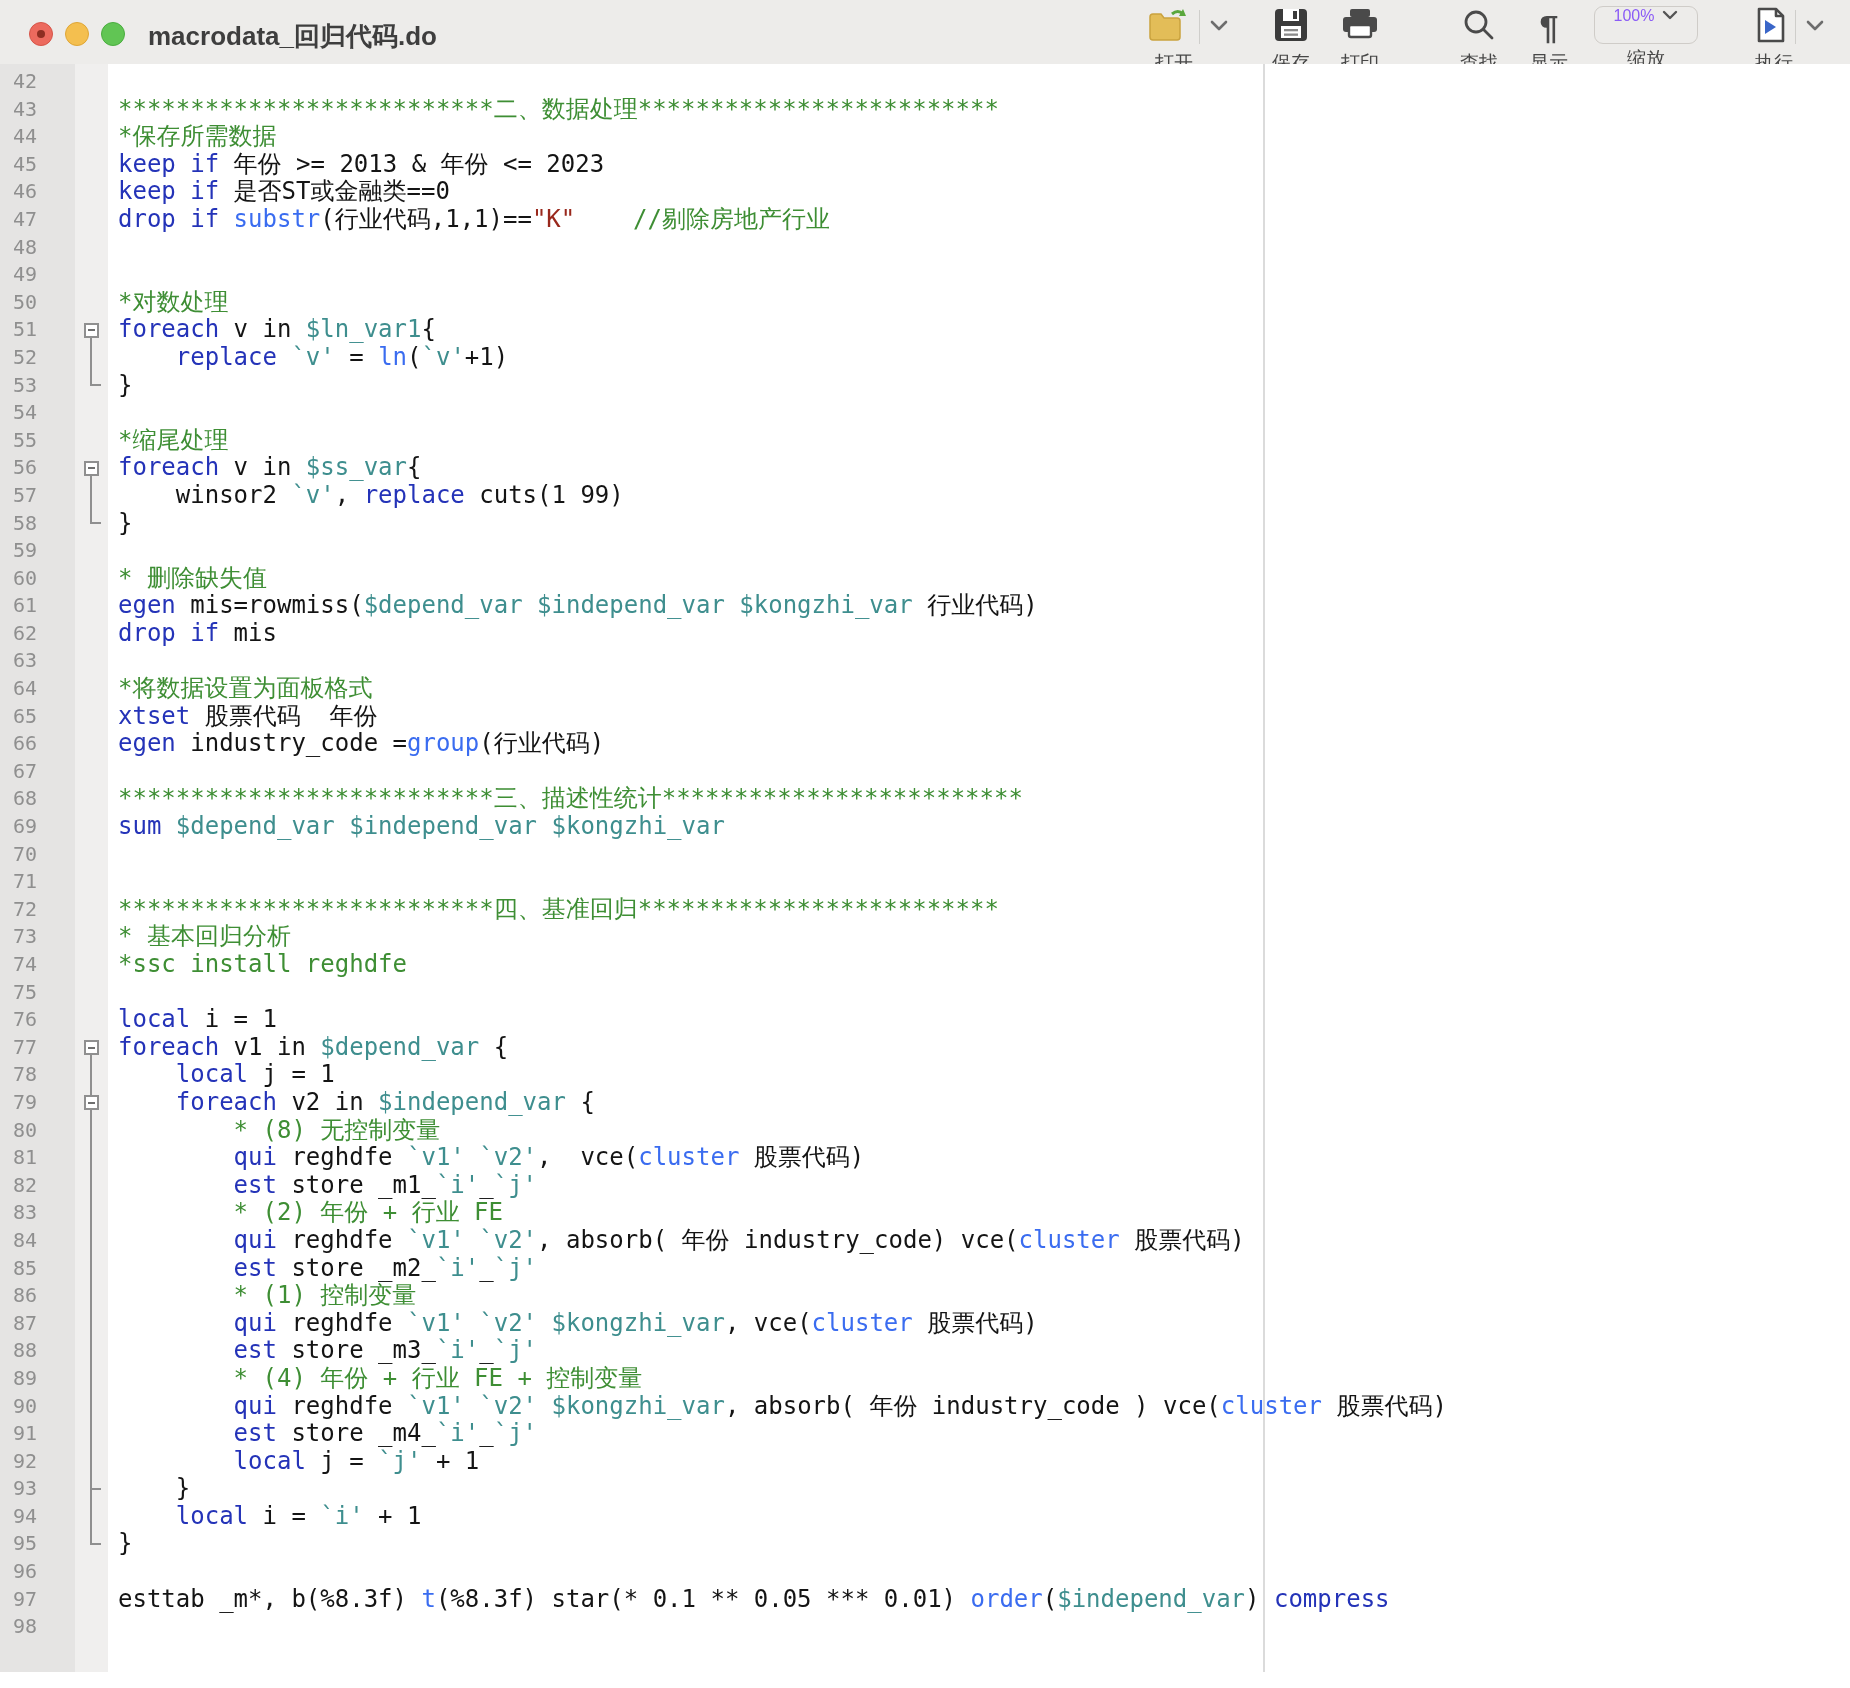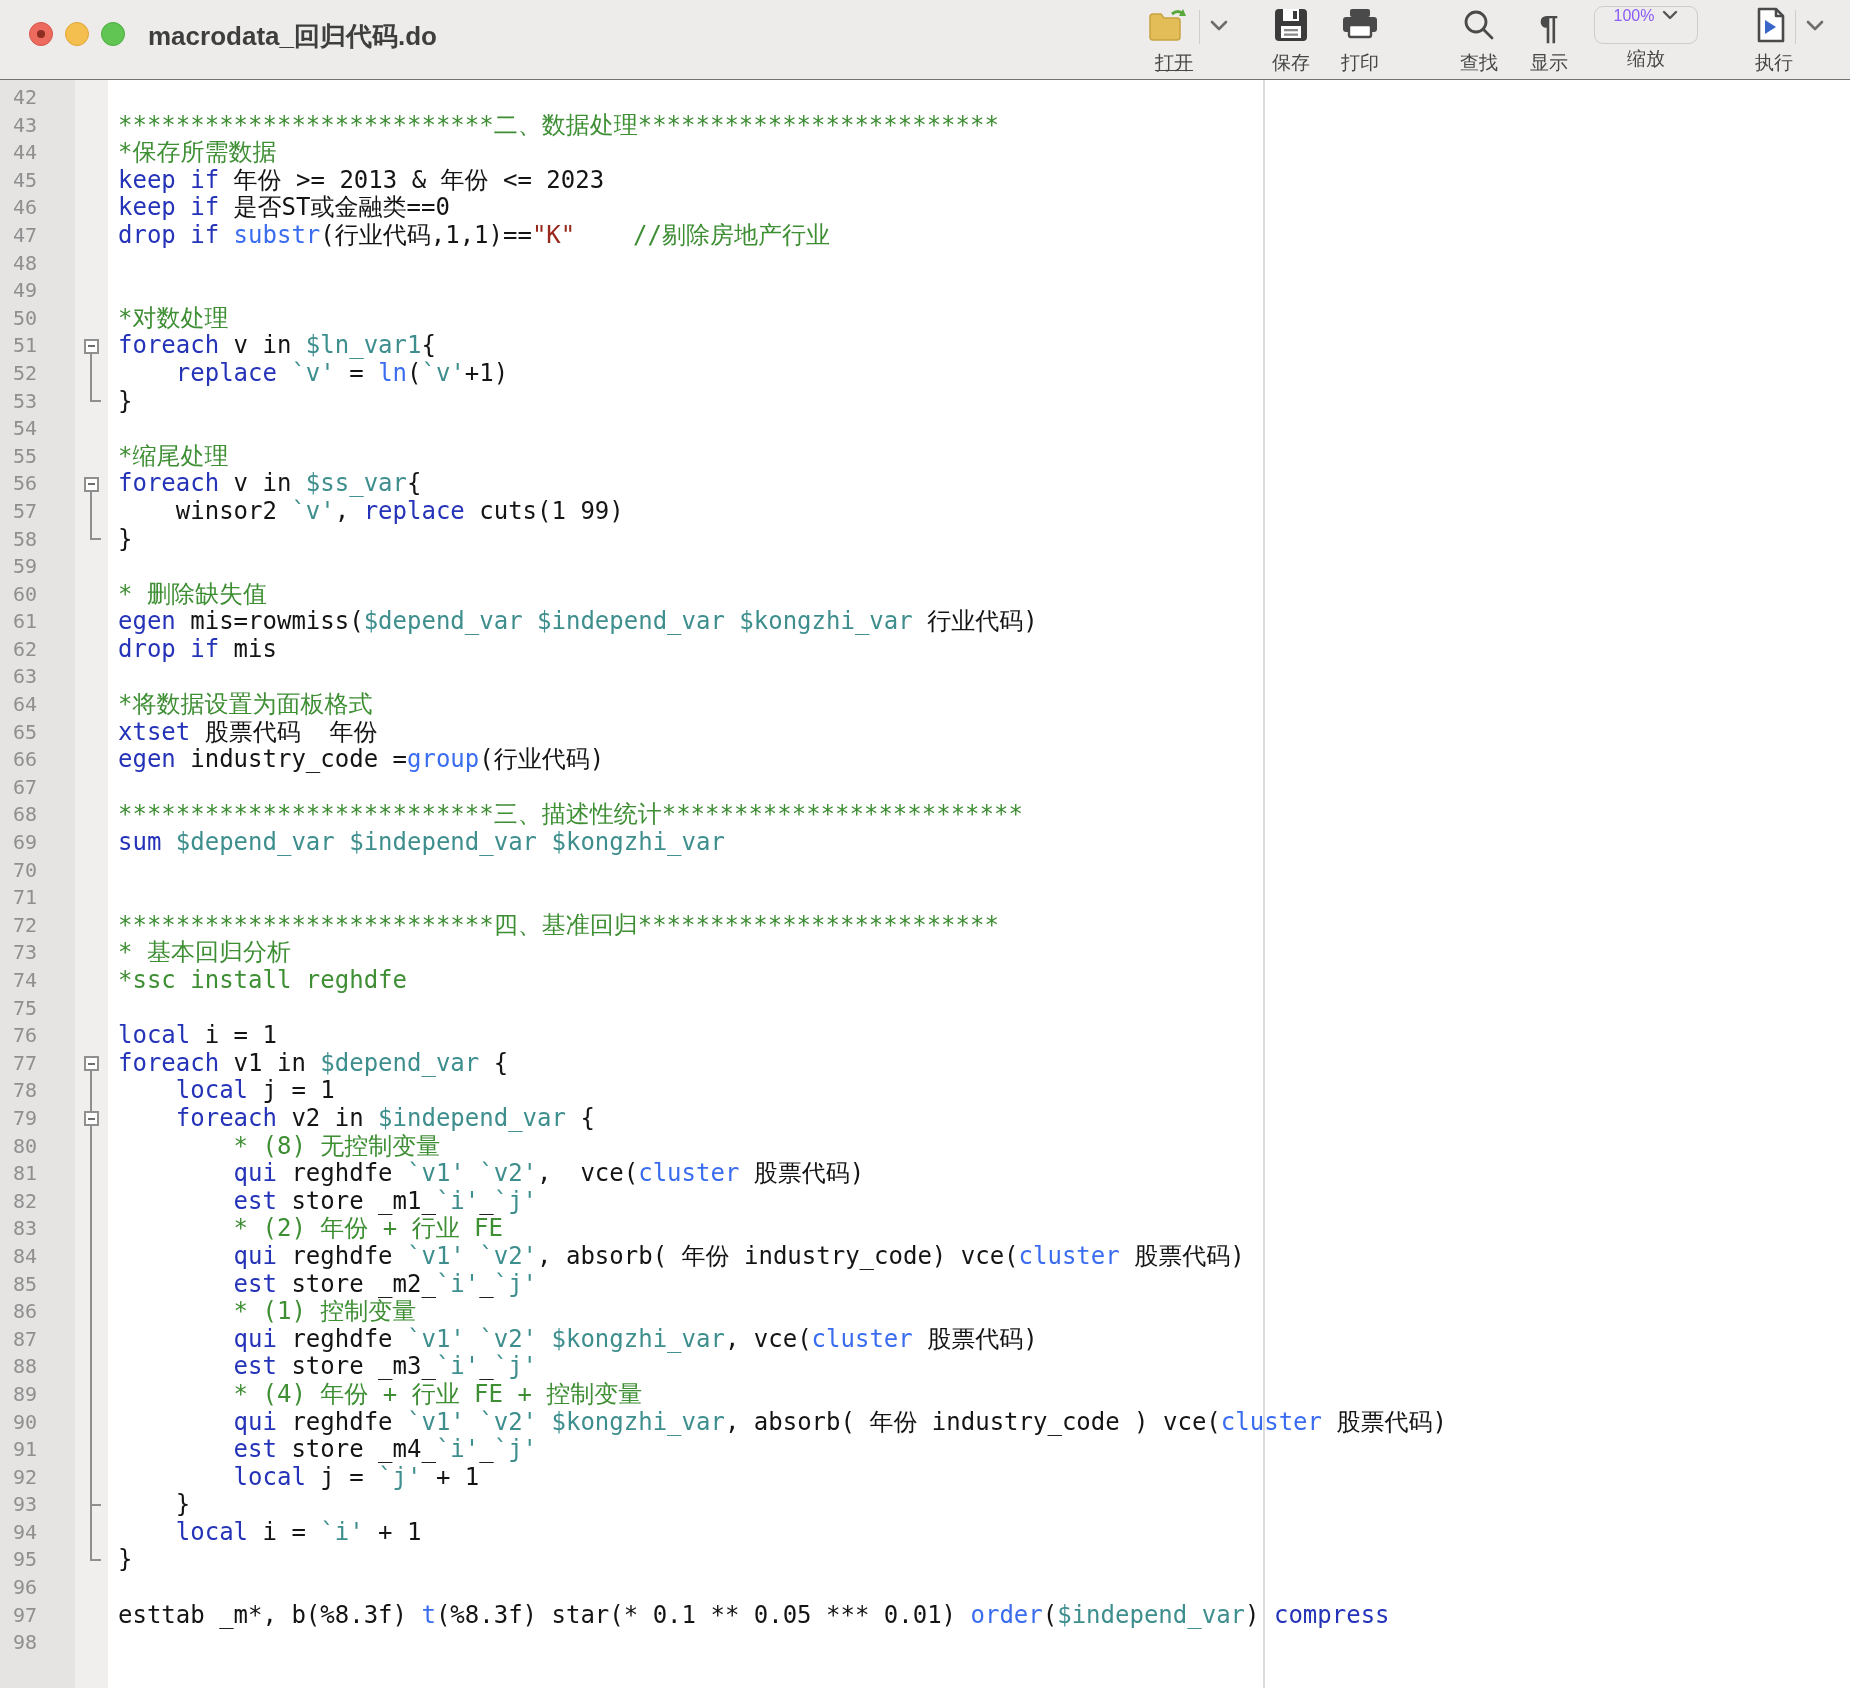--- a/index.html
+++ b/index.html
@@ -20,21 +20,21 @@
   .tb{position:absolute;top:6px;text-align:center;}
   .tb .ic{height:42px;display:flex;align-items:center;justify-content:center;}
   .tb .lb{margin-top:2px;font-size:19px;color:#474747;}
   .vdiv{width:1px;height:34px;background:#cfcecb;margin:0 9px;}
   .pill{display:flex;align-items:flex-start;justify-content:center;gap:8px;
         width:104px;height:38px;border:1.5px solid #cfccc8;border-radius:9px;
         font-size:16px;color:#8b5cf6;background:transparent;box-sizing:border-box;}
   .pilcrow{font-size:34px;font-weight:600;color:#4a4a4a;line-height:1;}
 
   
-  #editor{position:absolute;left:0;top:80px;width:1850px;height:1608px;background:#fff;overflow:hidden;}
+  #editor{position:absolute;left:0;top:64px;width:1850px;height:1608px;background:#fff;overflow:hidden;}
   #gutter-bg{position:absolute;left:0;top:0;width:75px;height:100%;background:#e5e4e3;}
   #fold-bg{position:absolute;left:75px;top:0;width:33px;height:100%;background:#f0efee;}
   #page-guide{position:absolute;left:1263px;top:0;width:2px;height:100%;background:#dbdbdb;}
   #code-rows{position:absolute;left:0;top:4px;width:1850px;}
 
   .line{display:flex;height:27.6px;line-height:27.6px;position:relative;}
   .num{width:75px;flex:none;box-sizing:border-box;padding-left:13px;
        font-family:"DejaVu Sans Mono",monospace;font-size:20px;color:#8f8f8f;}
   .fold{width:33px;flex:none;position:relative;}
   .code{flex:none;padding-left:10px;white-space:pre;

